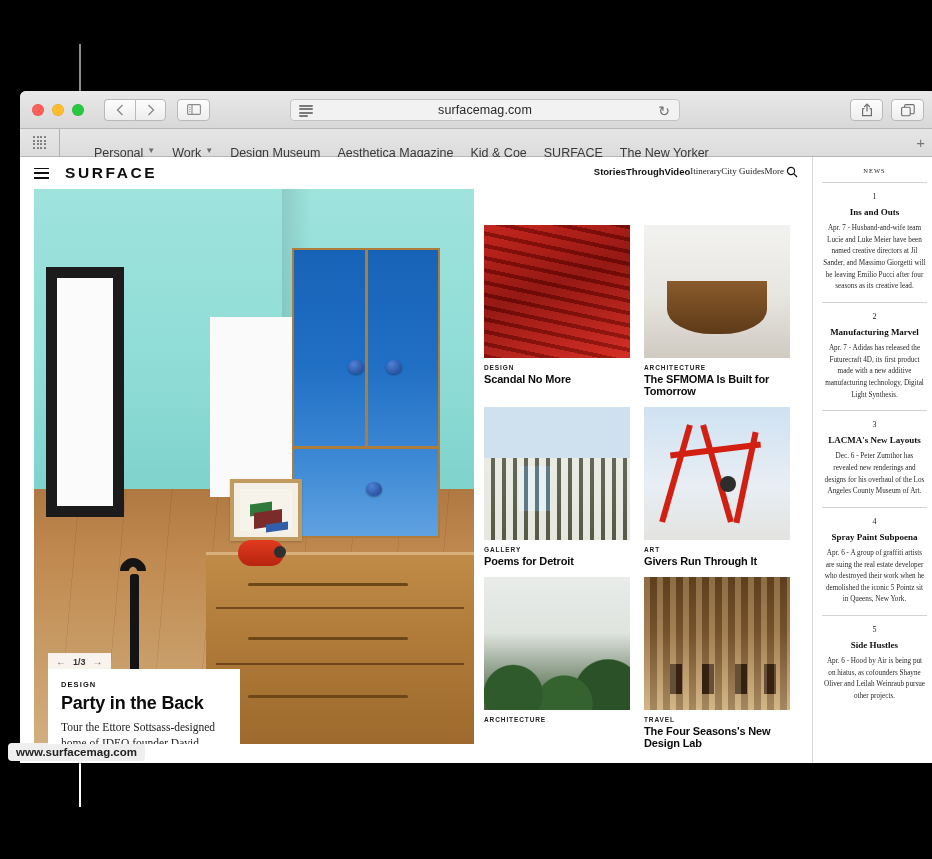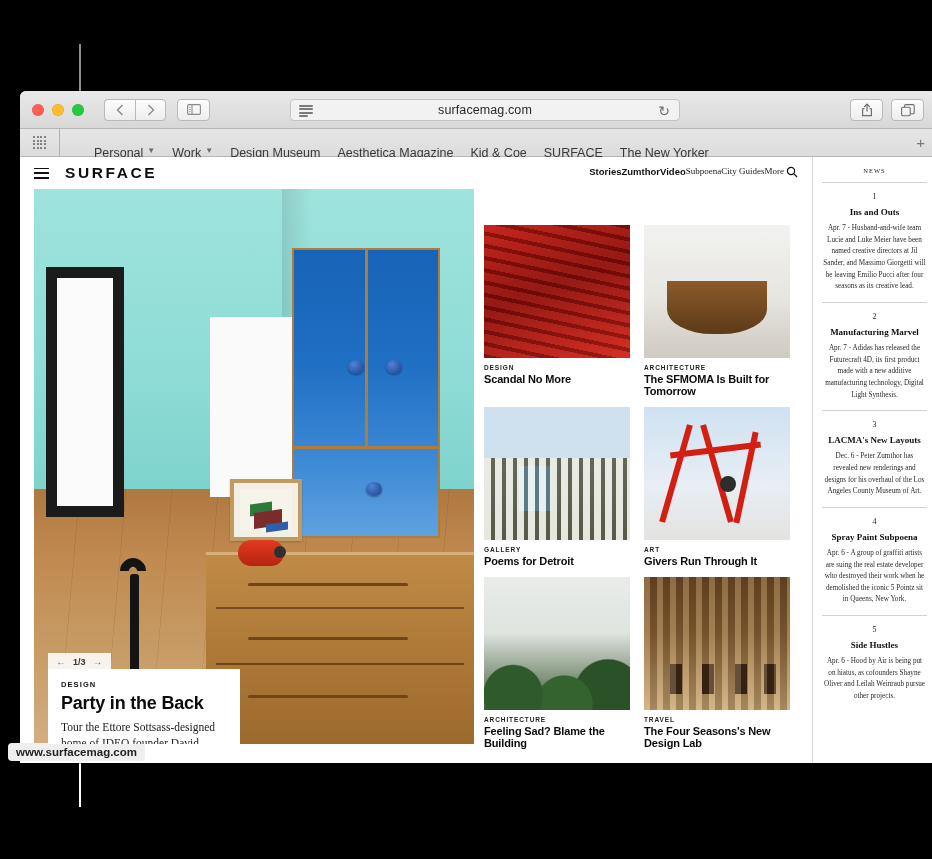--- a/index.html
+++ b/index.html
@@ -358,23 +358,23 @@
           <div class="brand">
             <span class="hamburger">
                 <i></i>
                 <i></i>
                 <i></i>
               </span>
             <span class="wordmark">SURFACE</span>
           </div>
           <div class="site-nav">
             <span class="nav-a">Stories</span>
-            <span class="nav-a">Zumthor</span>
+            <span class="nav-a">Through</span>
             <span class="nav-a">Video</span>
-            <span class="nav-b">Subpoena</span>
+            <span class="nav-b">Itinerary</span>
             <span class="nav-b">City Guides</span>
             <span class="nav-b">More</span>
             <span class="search-glyph">
               <svg width="12" height="12" viewBox="0 0 12 12">
                   <circle cx="5" cy="5" r="3.6" fill="none" stroke="#111" stroke-width="1.2"></circle>
                   <line x1="7.7" y1="7.7" x2="11" y2="11" stroke="#111" stroke-width="1.2"></line>
                 </svg>
             </span>
           </div>
         </div>
@@ -461,21 +461,20 @@
                   <span class="bar3"></span>
                   <span class="ring"></span>
               </div>
               <div class="card-kicker">ART</div>
               <div class="card-title">Givers Run Through It</div>
             </div>
 
             <div class="card">
               <div class="card-img img-plants"></div>
               <div class="card-kicker">ARCHITECTURE</div>
-              <div class="card-title">Feeling Sad? Blame the Building</div>
             </div>
 
             <div class="card">
               <div class="card-img img-travel">
                 <span class="stool" style="left:18%"></span>
                   <span class="stool" style="left:40%"></span>
                   <span class="stool" style="left:62%"></span>
                   <span class="stool" style="left:82%"></span>
               </div>
               <div class="card-kicker">TRAVEL</div>

